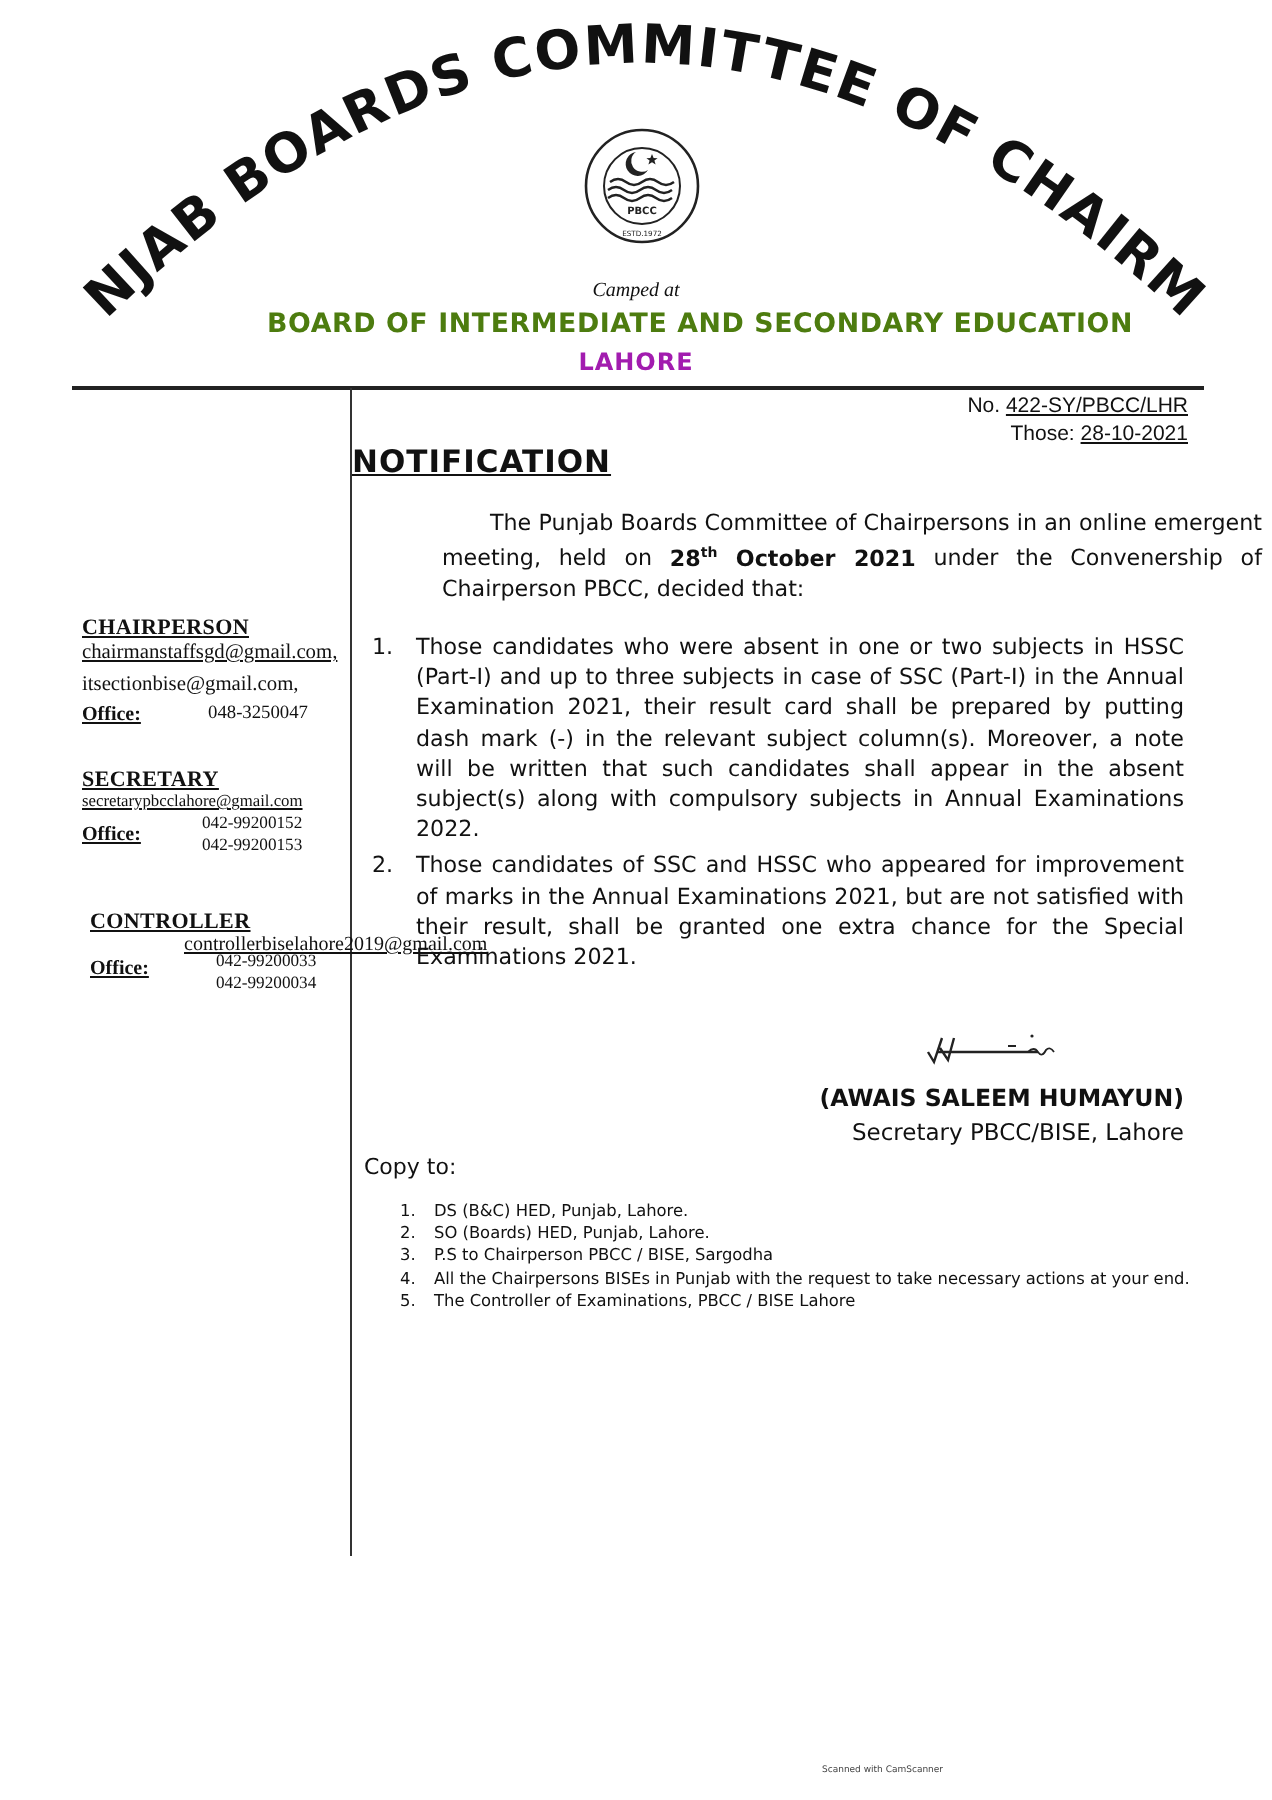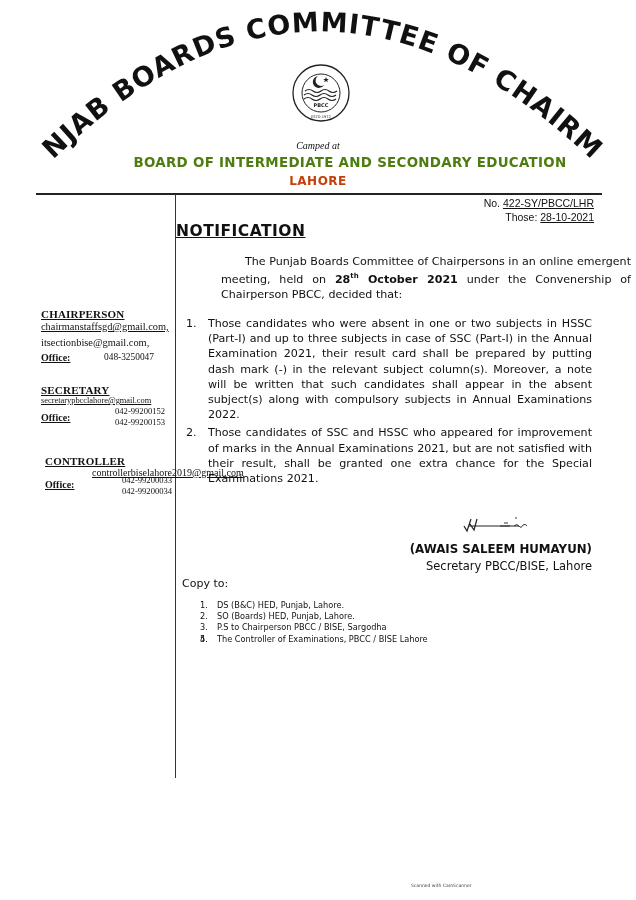--- a/index.html
+++ b/index.html
@@ -7,21 +7,21 @@
 
     
     .arc-svg { position: absolute; left: 0; top: 0; width: 636px; height: 180px; }
     .arc-text { font-family: "DejaVu Sans", sans-serif; font-weight: bold; font-size: 27px; fill: #111; letter-spacing: 1px; }
     .seal { position: absolute; left: 291px; top: 63px; width: 60px; height: 60px; }
     .camped { position: absolute; left: 0; width: 636px; top: 140px; text-align: center;
       font-family: "Liberation Serif", serif; font-style: italic; font-size: 10px; color: #111; }
     .board { position: absolute; left: 0; width: 636px; top: 155px; text-align: center;
       font-family: "DejaVu Sans", sans-serif; font-weight: bold; font-size: 13.4px; color: #4d7c0f; letter-spacing: 0.3px; margin-left: 32px; }
     .city { position: absolute; left: 0; width: 636px; top: 174px; text-align: center;
-      font-family: "DejaVu Sans", sans-serif; font-weight: bold; font-size: 12px; color: #c2410c; letter-spacing: 0.5px; }
+      font-family: "DejaVu Sans", sans-serif; font-weight: bold; font-size: 12px; color: #a21caf; letter-spacing: 0.5px; }
 
     .hrule { position: absolute; left: 36px; top: 193px; width: 566px; height: 1.5px; background: #222; }
     .vrule { position: absolute; left: 175px; top: 194px; width: 1.2px; height: 584px; background: #333; }
 
     
     .ref { position: absolute; right: 42px; font-family: "Liberation Sans", sans-serif; font-size: 10.5px; color: #111; text-align: left; }
     .ref .u { text-decoration: underline; }
     .ref-no { top: 197px; }
     .ref-date { top: 211px; }
 
@@ -49,21 +49,21 @@
 
     
     .side { position: absolute; font-family: "Liberation Serif", serif; color: #111; }
     .side-head { font-weight: bold; font-size: 11px; text-decoration: underline; letter-spacing: 0.2px; }
     .side-email { font-size: 10.4px; text-decoration: underline; }
     .side-email.small { font-size: 8.4px; }
     .side-email.tiny { font-size: 10px; padding-left: 47px; }
     .side-plain { font-size: 10.4px; }
     .side-label { font-weight: bold; font-size: 10px; text-decoration: underline; }
     .side-phone { font-size: 9.4px; }
-    .side-phone.small { font-size: 8.6px; margin-left: 14px; }
+    .side-phone.small { font-size: 8.6px; }
 
     .scanner { position: absolute; left: 411px; top: 883px; font-family: "DejaVu Sans", sans-serif; font-size: 4.5px; color: #444; }
   </style>
 </head>
 <body>
 
 <svg class="arc-svg" viewBox="0 0 636 180">
   <defs>
     <path id="arcPath" d="M 55 158 Q 318 -95 590 158" fill="none"></path>
   </defs>
@@ -125,21 +125,21 @@
   <circle cx="56" cy="4" r="0.8" fill="#222"></circle>
 </svg>
 <div class="signer">(AWAIS SALEEM HUMAYUN)</div>
 <div class="signer-title">Secretary PBCC/BISE, Lahore</div>
 
 <div class="copy-label">Copy to:</div>
 <ol class="copy-list">
   <li><span class="num">1.</span><span>DS (B&amp;C) HED, Punjab, Lahore.</span></li>
   <li><span class="num">2.</span><span>SO (Boards) HED, Punjab, Lahore.</span></li>
   <li><span class="num">3.</span><span>P.S to Chairperson PBCC / BISE, Sargodha</span></li>
-  <li><span class="num">4.</span></li>
+  <li><span class="num">4.</span><span>All the Chairpersons BISEs in Punjab with the request to take necessary actions at your end.</span></li>
   <li><span class="num">5.</span><span>The Controller of Examinations, PBCC / BISE Lahore</span></li>
 </ol>
 
 <div class="side side-head" style="left:41px; top:308px;">CHAIRPERSON</div>
 <div class="side side-email" style="left:41px; top:321px;">chairmanstaffsgd@gmail.com,</div>
 <div class="side side-plain" style="left:41px; top:337px;">itsectionbise@gmail.com,</div>
 <div class="side side-label" style="left:41px; top:352px;">Office:</div>
 <div class="side side-phone" style="left:104px; top:352px;">048-3250047</div>
 
 <div class="side side-head" style="left:41px; top:384px;text-decoration:underline;">SECRETARY</div>

